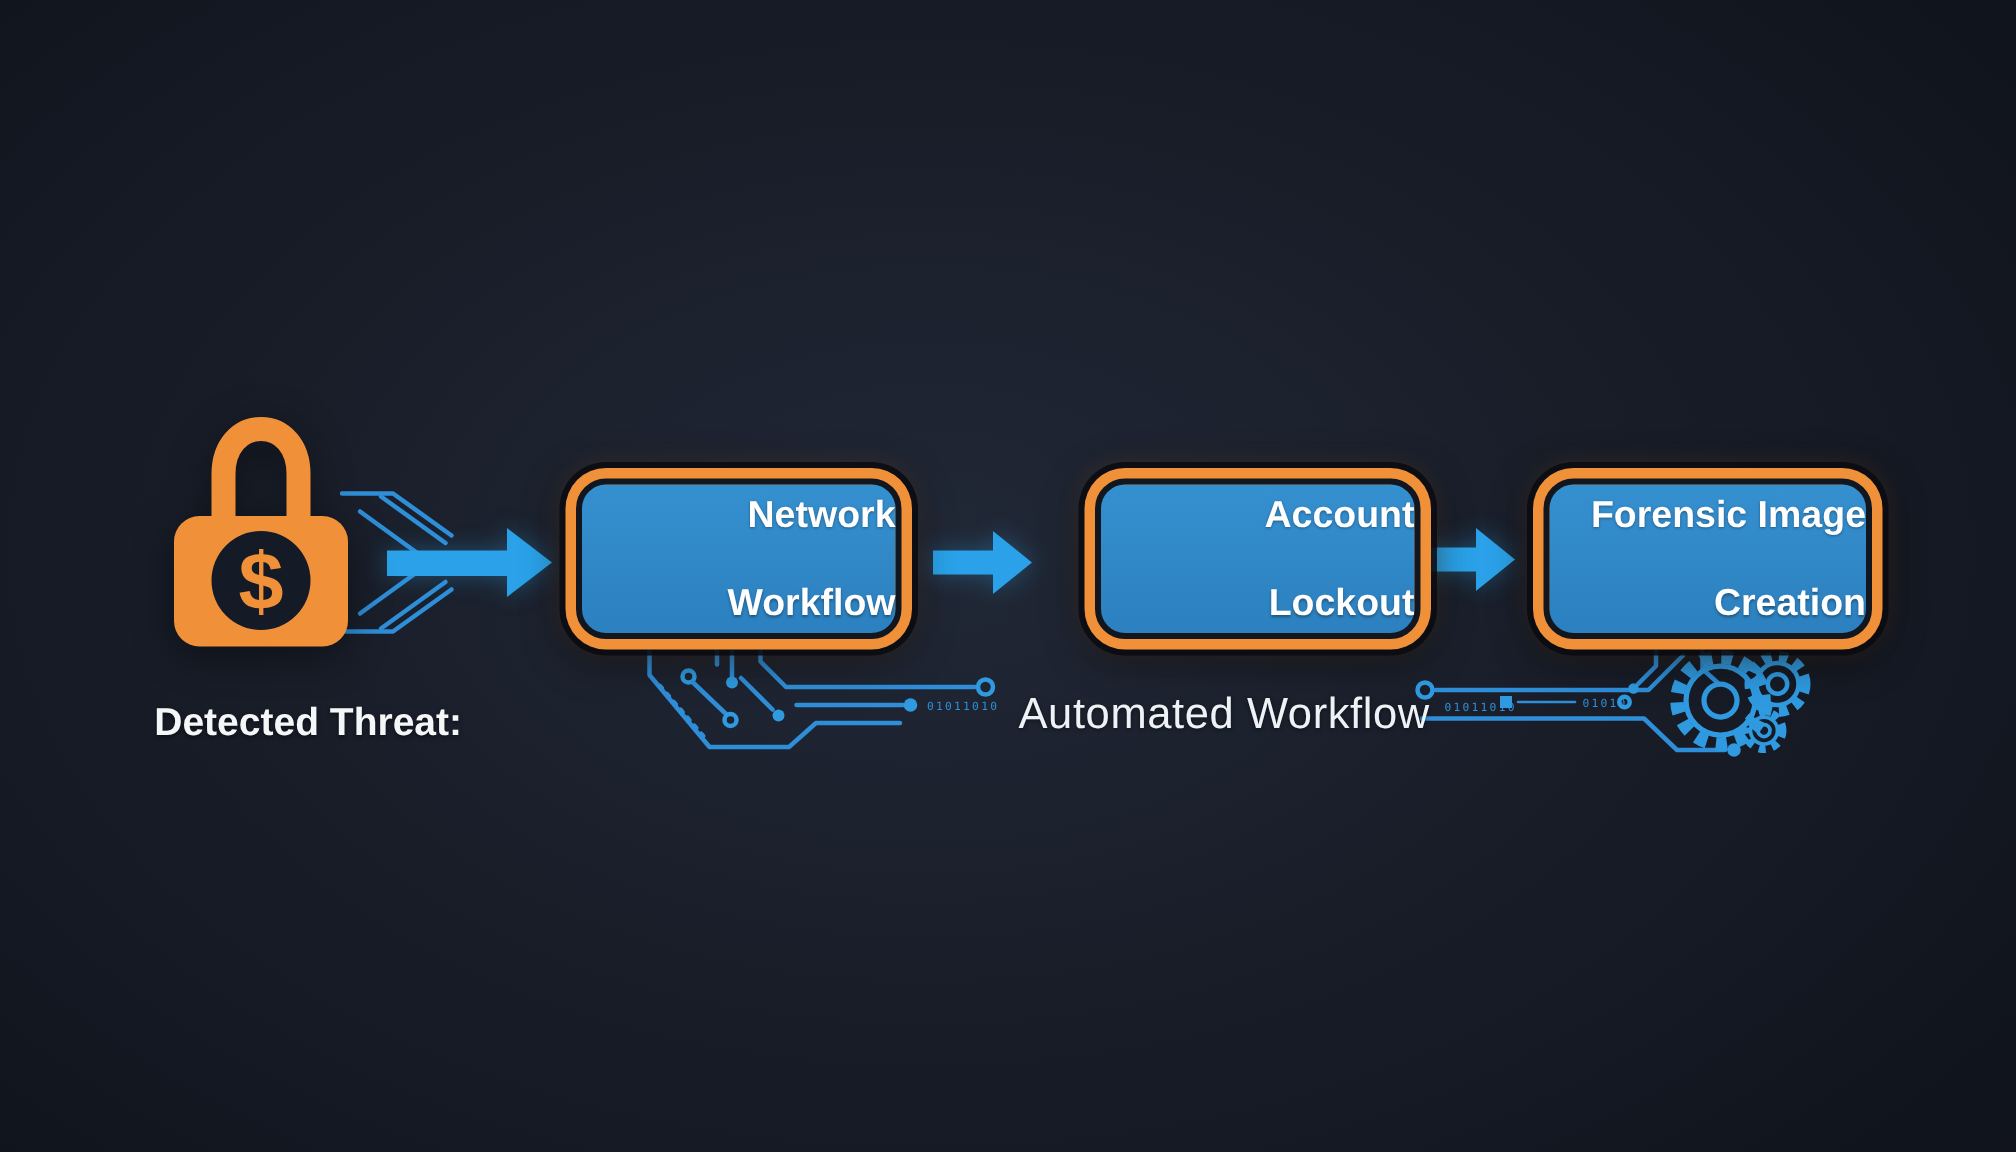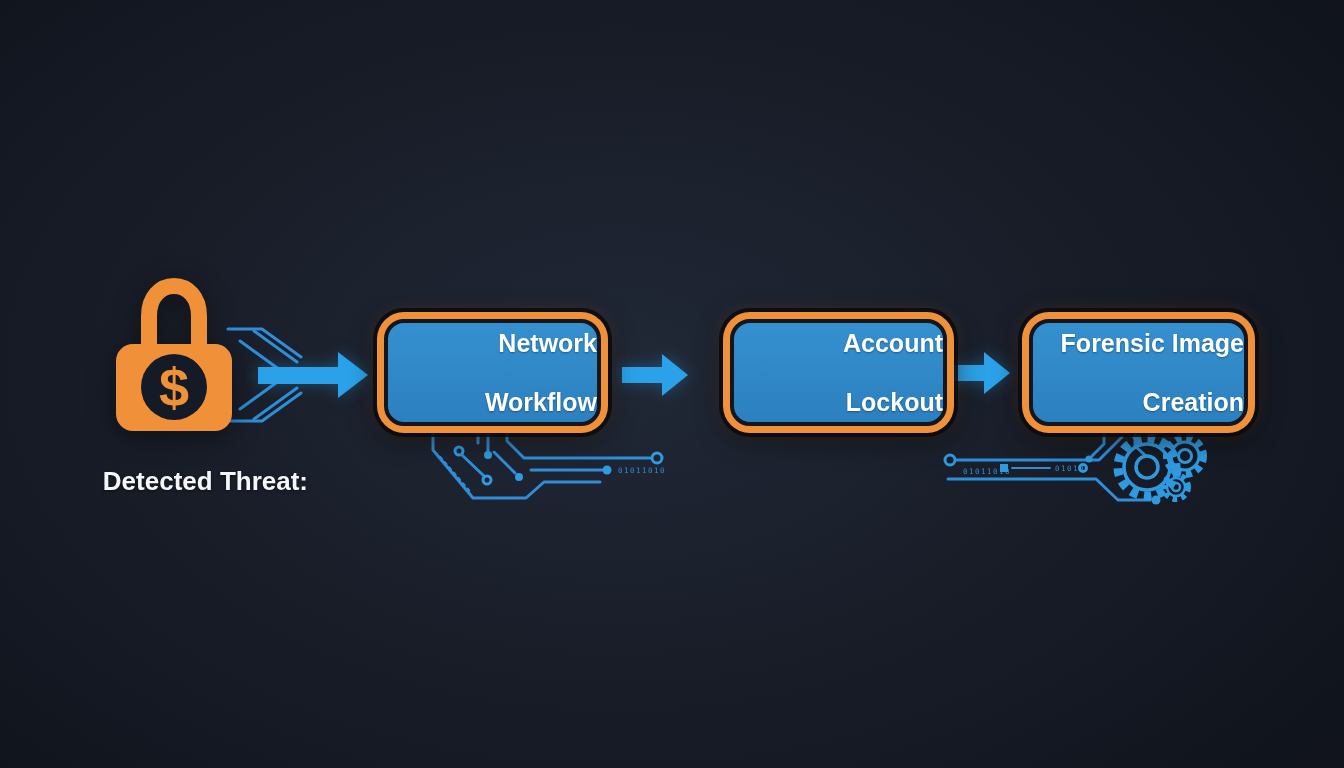--- a/index.html
+++ b/index.html
@@ -158,14 +158,15 @@
     <div class="head"></div>
   </div>
 
   <div class="step-box" style="left:1022px;width:233px;">
     <div class="step-inner">
       <div>Forensic Image</div>
       <div>Creation</div>
     </div>
   </div>
 
+  <div class="caption">Automated Workflow</div>
 
 </div>
 
 </body></html>

